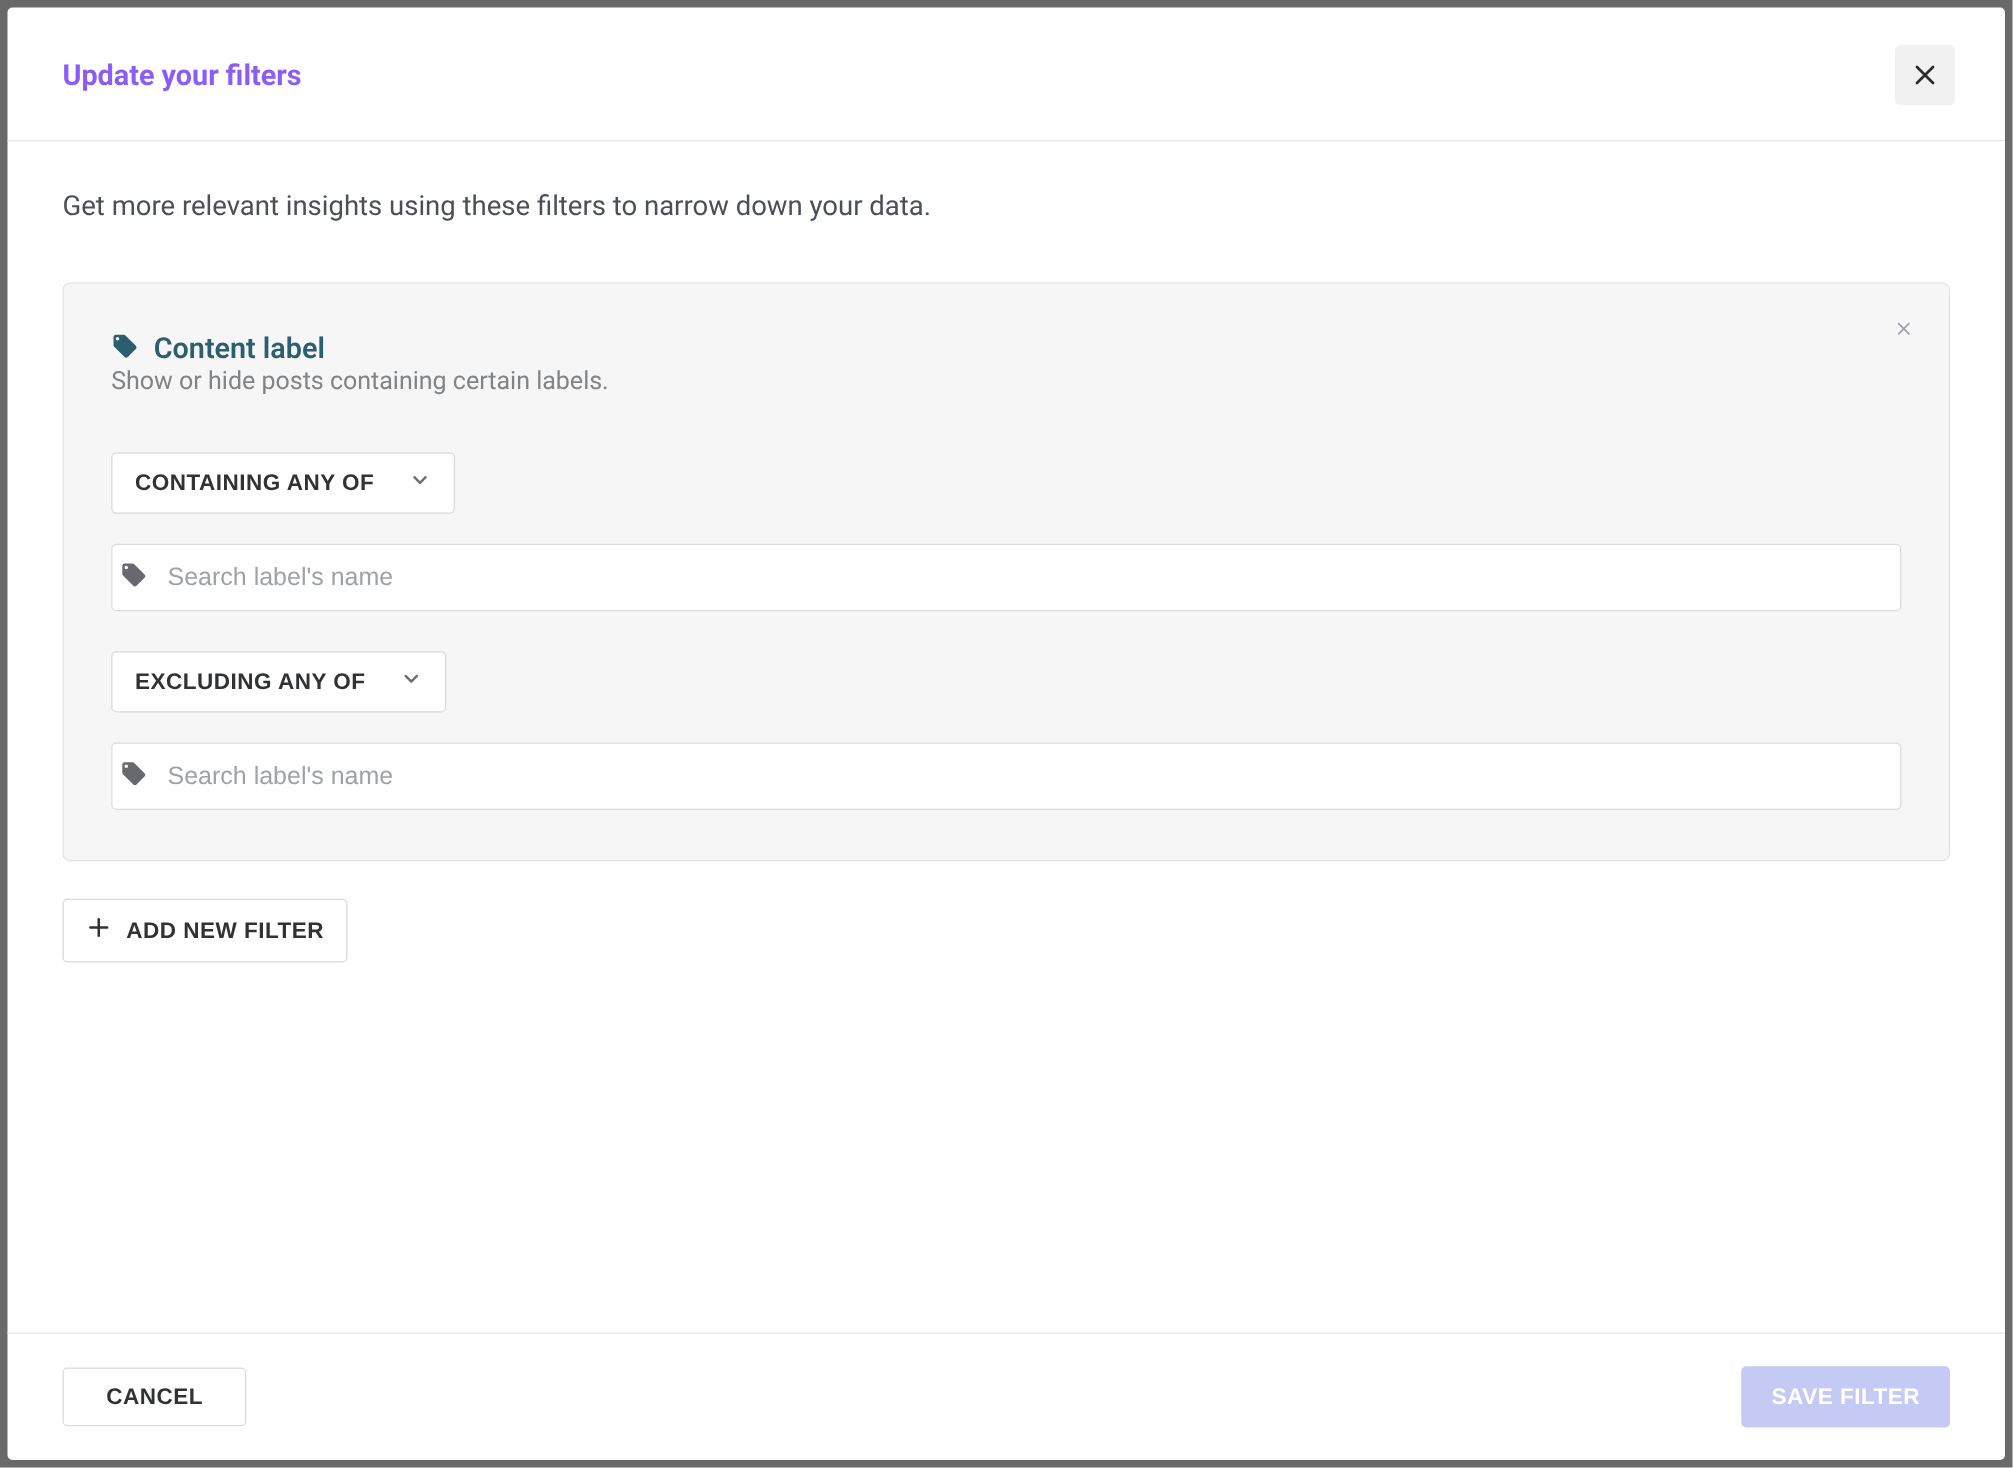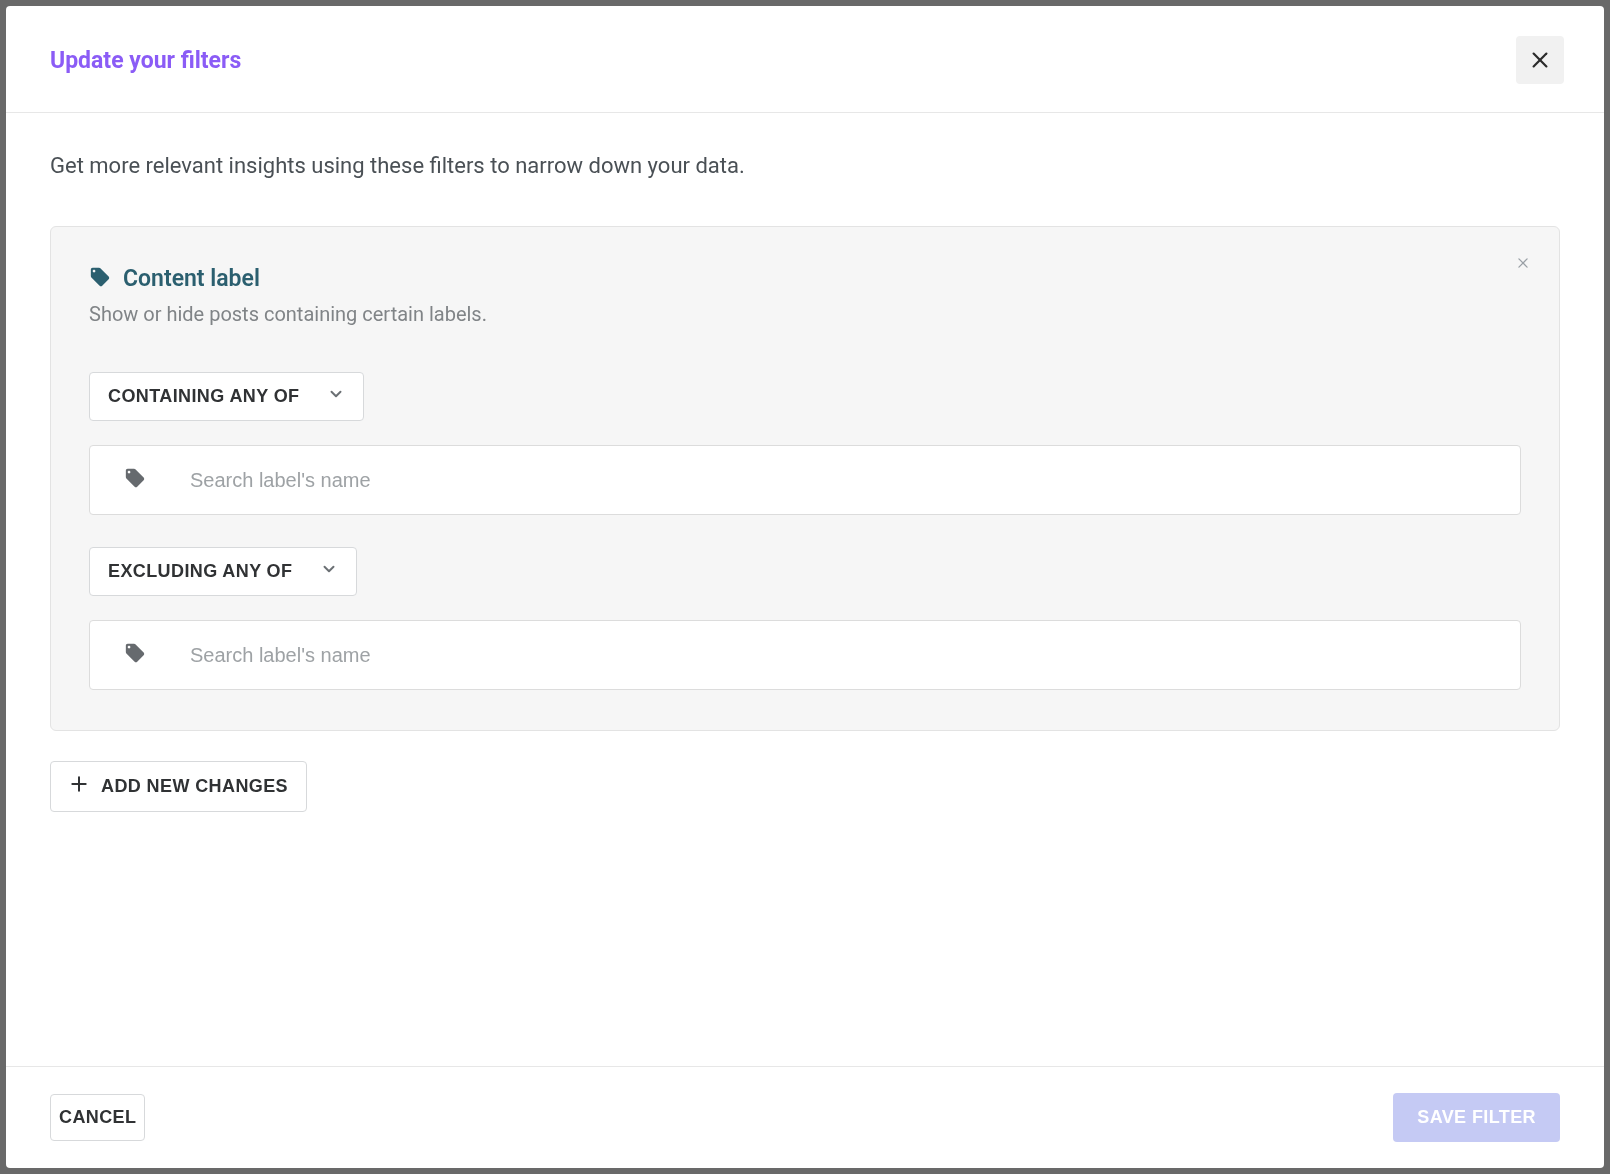--- a/index.html
+++ b/index.html
@@ -79,21 +79,21 @@
       cursor: pointer;
       color: #9aa0a6;
       display: flex;
       align-items: center;
       justify-content: center;
     }
     .filter-card-header {
       display: flex;
       align-items: center;
       gap: 12px;
-      margin-bottom: 10px;
+      margin-bottom: 0;
       text-align: center;
     }
     .filter-card-title {
       font-size: 23px;
       font-weight: 600;
       color: #2b5f6f;
     }
     .filter-card-subtitle {
       font-size: 20px;
       color: #808487;
@@ -115,24 +115,23 @@
       letter-spacing: 0.4px;
       color: #303234;
       cursor: pointer;
     }
     .search-wrap {
       display: flex;
       align-items: center;
       background: #ffffff;
       border: 1px solid #dcdcdc;
       border-radius: 4px;
-      padding: 0 34px;
-      height: 70px;
+      padding: 0 6px;
+      height: 54px;
       margin-bottom: 32px;
-      gap: 28px;
     }
     .search-wrap:last-child {
       margin-bottom: 0;
     }
     .search-input {
       flex: 1;
       border: none;
       outline: none;
       font-size: 20px;
       color: #333;
@@ -160,21 +159,21 @@
       border-top: 1px solid #e7e7e7;
       padding: 26px 44px 26px 44px;
       display: flex;
       justify-content: space-between;
       align-items: center;
     }
     .cancel-btn {
       background: #ffffff;
       border: 1px solid #d7d9db;
       border-radius: 4px;
-      padding: 12px 8px;
+      padding: 12px 34px;
       font-size: 18px;
       font-weight: 700;
       letter-spacing: 0.4px;
       color: #303234;
       cursor: pointer;
     }
     .save-btn {
       background: #c5caf4;
       border: none;
       border-radius: 4px;
@@ -271,21 +270,21 @@
 
     </div>
 
     <button class="add-filter-btn">
       <span class="icon-plus">
         <svg width="20" height="20" viewBox="0 0 24 24" fill="none" stroke="currentColor" stroke-width="2.4" stroke-linecap="round">
           <line x1="12" y1="4" x2="12" y2="20"></line>
           <line x1="4" y1="12" x2="20" y2="12"></line>
         </svg>
       </span>
-      <span>ADD NEW CHANGES</span>
+      <span>ADD NEW FILTER</span>
     </button>
 
   </div>
 
   <div class="modal-footer">
     <button class="cancel-btn">CANCEL</button>
     <button class="save-btn">SAVE FILTER</button>
   </div>
 
 </div>

